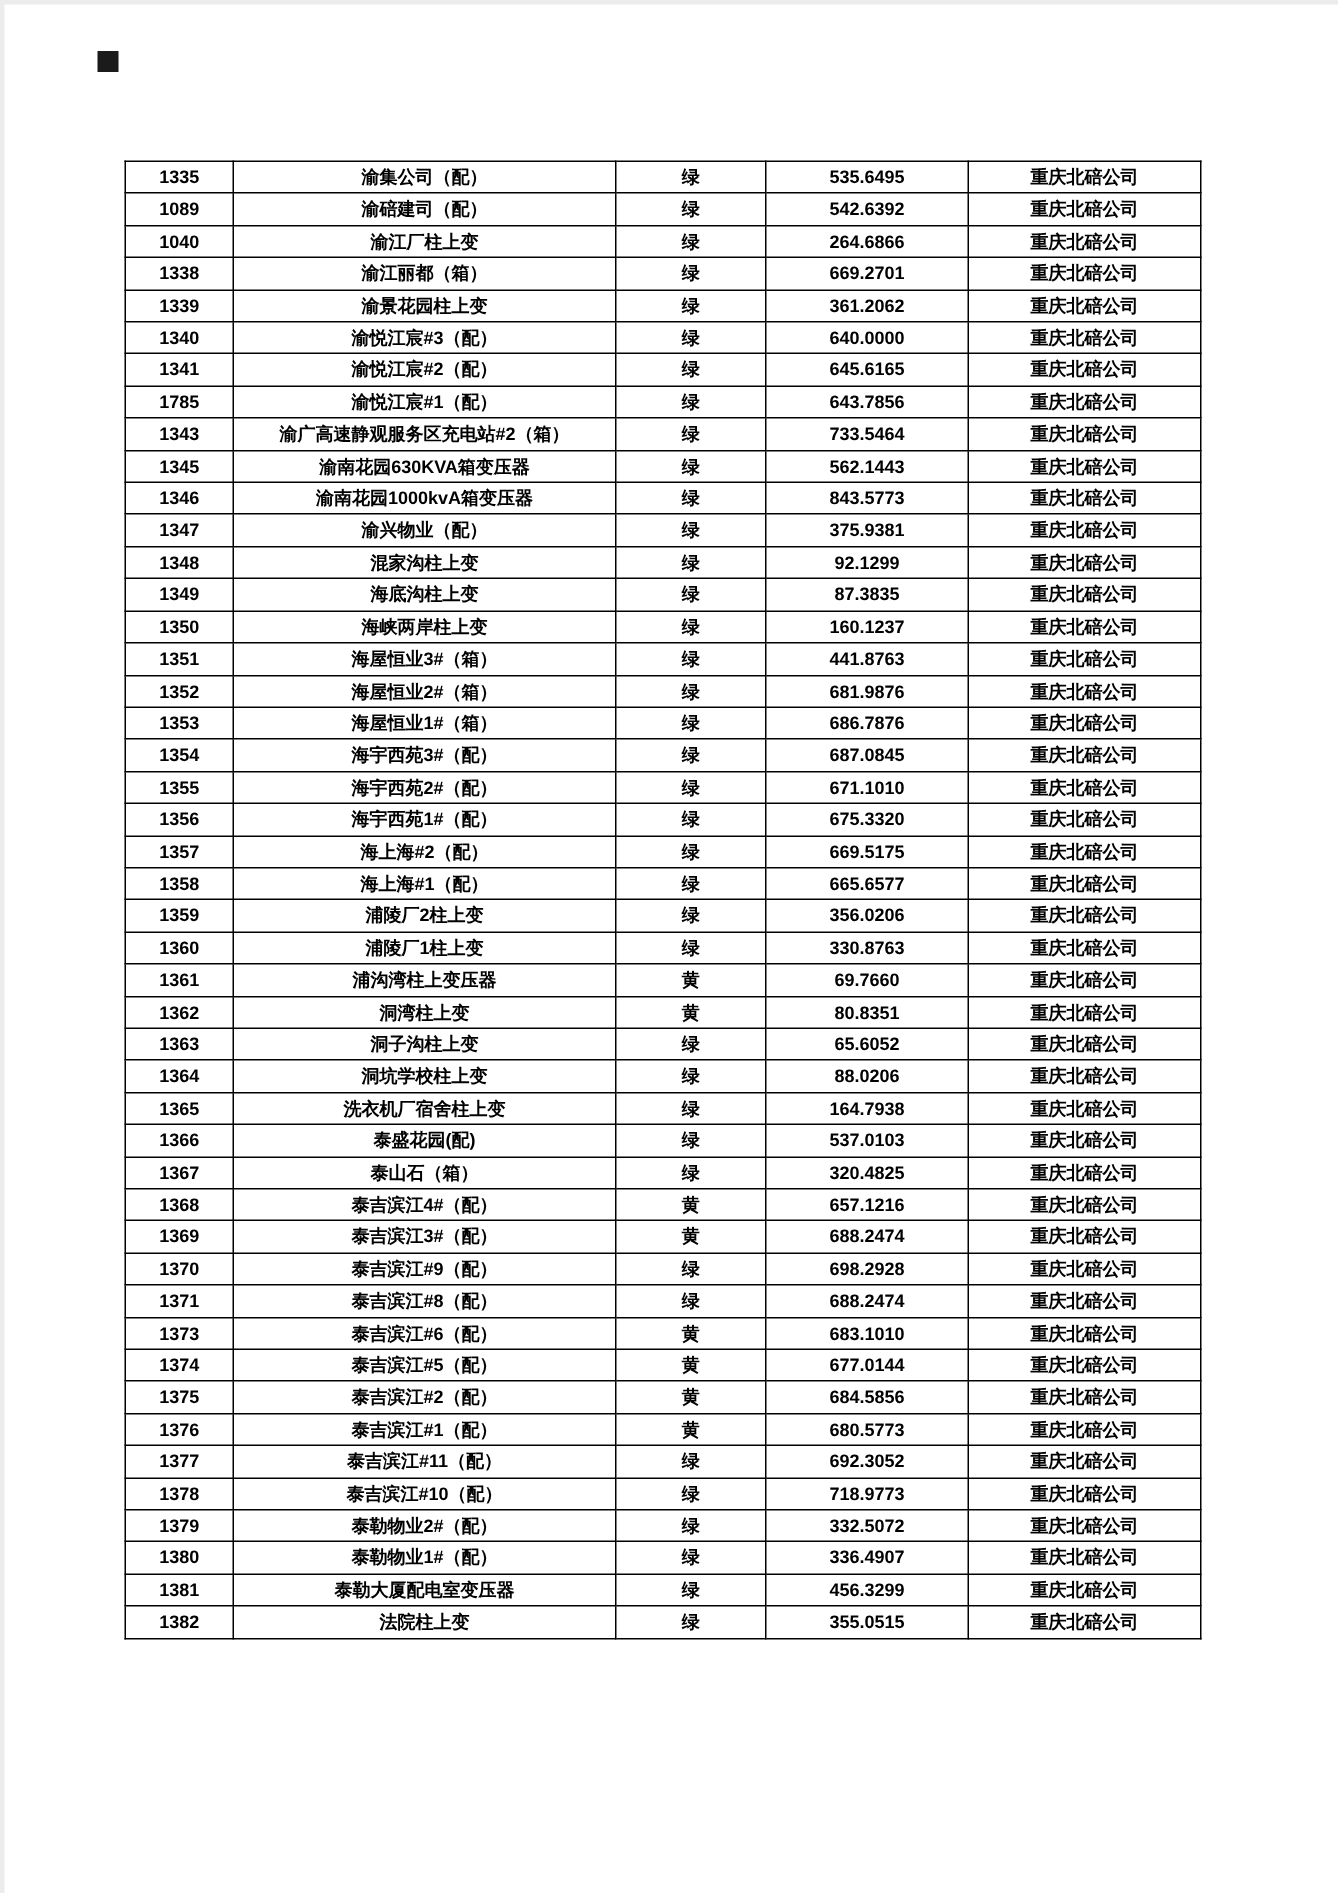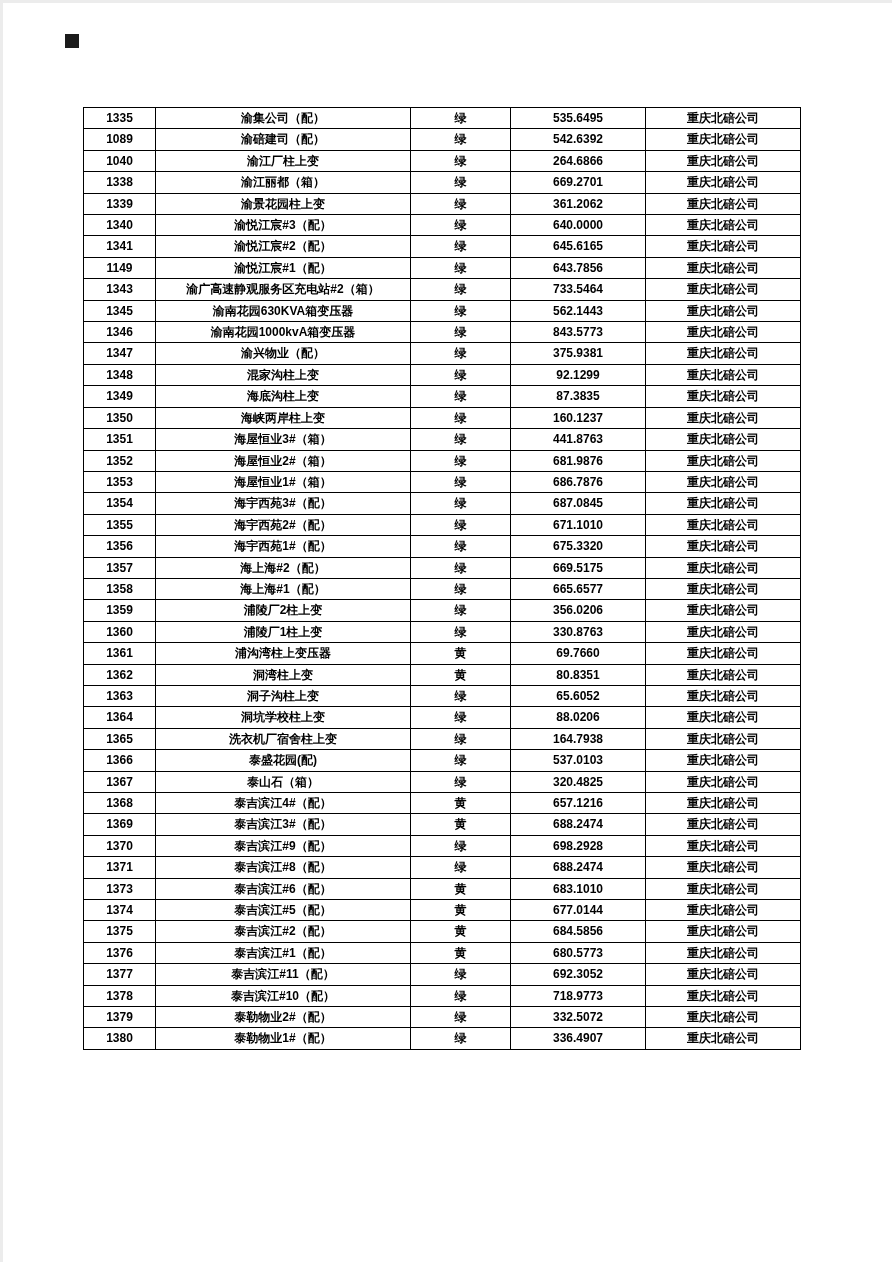--- a/index.html
+++ b/index.html
@@ -122,21 +122,21 @@
         <td>重庆北碚公司</td>
       </tr>
       <tr>
         <td>1341</td>
         <td>渝悦江宸#2（配）</td>
         <td>绿</td>
         <td>645.6165</td>
         <td>重庆北碚公司</td>
       </tr>
       <tr>
-        <td>1149</td>
+        <td>1785</td>
         <td>渝悦江宸#1（配）</td>
         <td>绿</td>
         <td>643.7856</td>
         <td>重庆北碚公司</td>
       </tr>
       <tr>
         <td>1343</td>
         <td>渝广高速静观服务区充电站#2（箱）</td>
         <td>绿</td>
         <td>733.5464</td>
@@ -378,16 +378,30 @@
         <td>泰勒物业2#（配）</td>
         <td>绿</td>
         <td>332.5072</td>
         <td>重庆北碚公司</td>
       </tr>
       <tr>
         <td>1380</td>
         <td>泰勒物业1#（配）</td>
         <td>绿</td>
         <td>336.4907</td>
+        <td>重庆北碚公司</td>
+      </tr>
+      <tr>
+        <td>1381</td>
+        <td>泰勒大厦配电室变压器</td>
+        <td>绿</td>
+        <td>456.3299</td>
+        <td>重庆北碚公司</td>
+      </tr>
+      <tr>
+        <td>1382</td>
+        <td>法院柱上变</td>
+        <td>绿</td>
+        <td>355.0515</td>
         <td>重庆北碚公司</td>
       </tr>
     </tbody>
 </table>
 
 </body></html>

